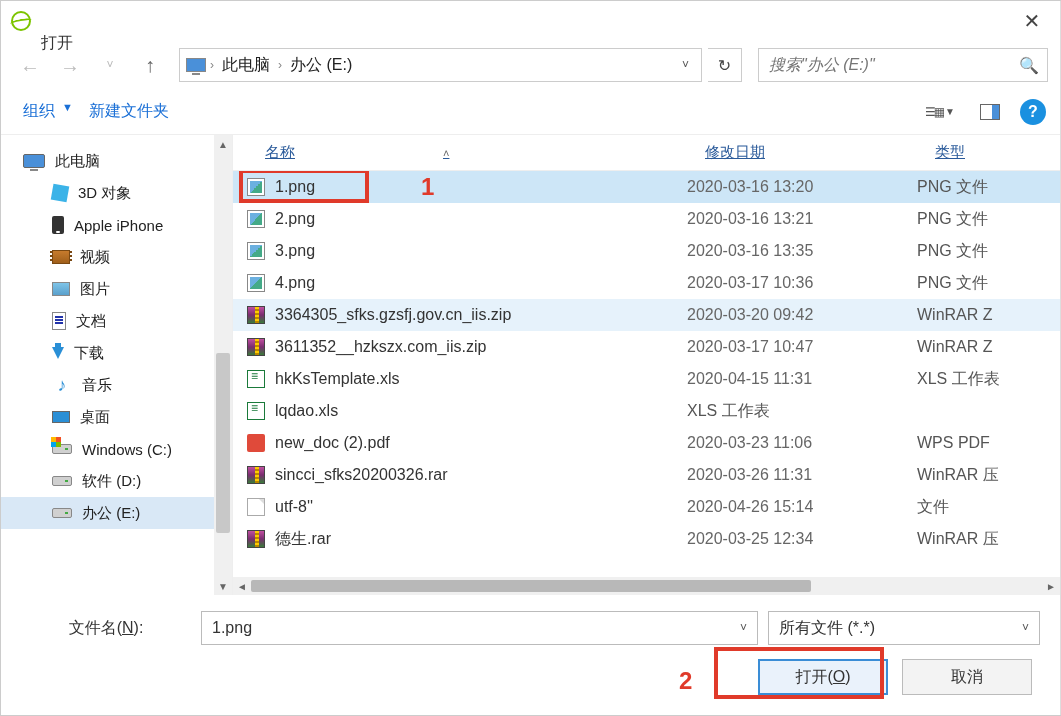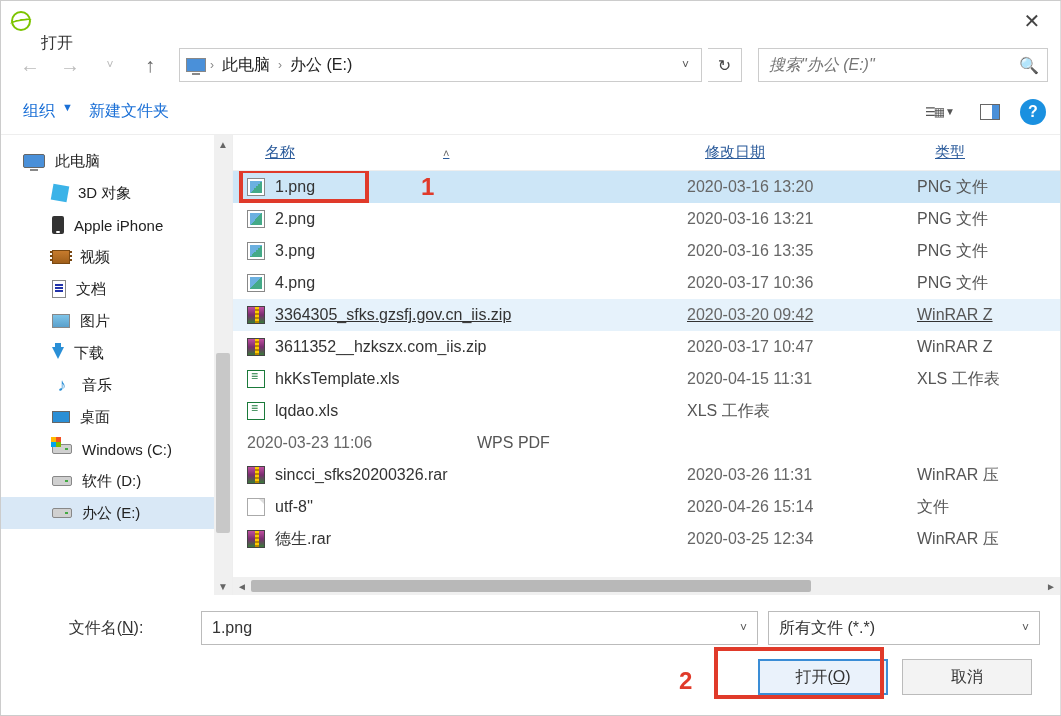--- a/index.html
+++ b/index.html
@@ -70,21 +70,21 @@
   
   .filepane { flex: 1; display: flex; flex-direction: column; min-width: 0; }
   .headers { display: flex; height: 36px; align-items: center; border-bottom: 1px solid #eee; color: #2a5a9a; font-size: 15px; padding-left: 32px; text-decoration: underline; }
   .headers .col-name { flex: 0 0 440px; display: flex; align-items: center; gap: 8px;}
   .headers .col-date { flex: 0 0 230px; }
   .headers .col-type { flex: 1; }
   .headers .sort { font-size: 11px; color: #666; margin-left: 140px;}
   .rows { flex: 1; overflow: hidden; position: relative; }
   .row { display: flex; height: 32px; align-items: center; padding-left: 14px; font-size: 16px; color: #333; }
   .row.selected { background: #cde6f7; }
-  .row.hover { background: #e6f2fb; text-decoration: underline; }
+  .row.hover { background: #e6f2fb; }
   .row .cell-name { flex: 0 0 440px; display: flex; align-items: center; gap: 10px; }
   .row .cell-date { flex: 0 0 230px; color: #666; }
   .row .cell-type { flex: 1; color: #555; white-space: nowrap; overflow: hidden;}
   .ficon { width: 18px; height: 18px; display:inline-flex; align-items:center; justify-content:center; font-size:12px;}
   .ficon.img { background:#fff; border:1px solid #888; position:relative;}
   .ficon.img::after { content:""; position:absolute; left:2px; top:2px; right:2px; bottom:2px; background: linear-gradient(135deg,#6bb0e0 50%, #4a8 50%);}
   .ficon.zip { background: linear-gradient(#c04fa0,#7a2d70,#3a7a3a); border:1px solid #444; position:relative;}
   .ficon.zip::after { content:""; position:absolute; left:7px; top:0; width:4px; height:100%; background: repeating-linear-gradient(#fc0 0 2px, #b80 2px 4px);}
   .ficon.xls { background:#fff; border:1px solid #1a7a3a; position:relative;}
   .ficon.xls::after { content:"≡"; color:#1a7a3a; position:absolute; left:3px; top:-2px;}
@@ -183,26 +183,26 @@
             </div>
             <div class="tree-item">
               <span class="ticon phone"></span>
               <span>Apple iPhone</span>
             </div>
             <div class="tree-item">
               <span class="ticon film"></span>
               <span>视频</span>
             </div>
             <div class="tree-item">
+              <span class="ticon pic"></span>
+              <span>图片</span>
+            </div>
+            <div class="tree-item">
               <span class="ticon doc"></span>
               <span>文档</span>
-            </div>
-            <div class="tree-item">
-              <span class="ticon pic"></span>
-              <span>图片</span>
             </div>
             <div class="tree-item">
               <span class="ticon down"></span>
               <span>下载</span>
             </div>
             <div class="tree-item">
               <span class="ticon music">♪</span>
               <span>音乐</span>
             </div>
             <div class="tree-item">
@@ -301,20 +301,24 @@
             <div class="cell-type">XLS 工作表</div>
           </div>
           <div class="row">
             <div class="cell-name">
               <span class="ficon xls"></span>
               <span>lqdao.xls</span>
             </div>
             <div class="cell-type">XLS 工作表</div>
           </div>
           <div class="row">
+            <div class="cell-name">
+              <span class="ficon pdf"></span>
+              <span>new_doc (2).pdf</span>
+            </div>
             <div class="cell-date">2020-03-23 11:06</div>
             <div class="cell-type">WPS PDF</div>
           </div>
           <div class="row">
             <div class="cell-name">
               <span class="ficon zip"></span>
               <span>sincci_sfks20200326.rar</span>
             </div>
             <div class="cell-date">2020-03-26 11:31</div>
             <div class="cell-type">WinRAR 压</div>

